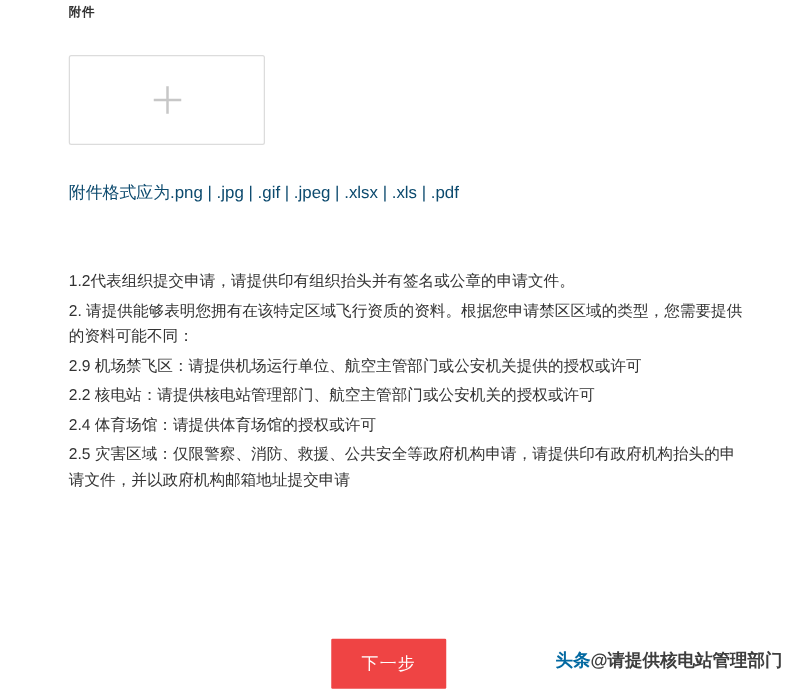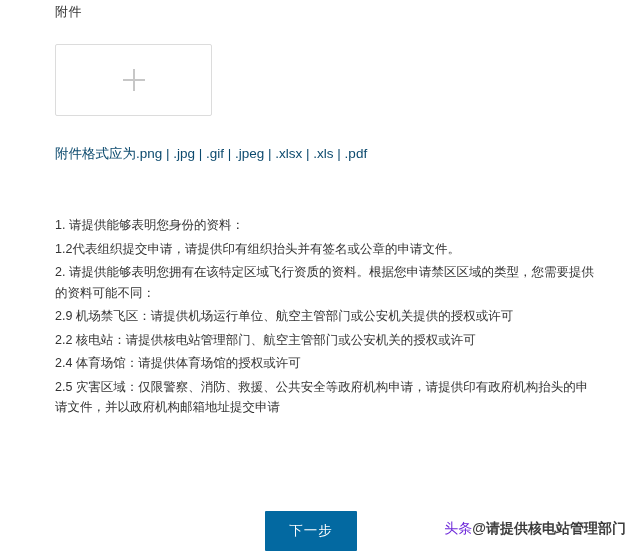--- a/index.html
+++ b/index.html
@@ -18,22 +18,22 @@
   .page {
     position: relative;
     width: 640px;
     height: 553px;
     box-sizing: border-box;
   }
   .section-title {
     position: absolute;
     left: 55px;
     top: 3px;
-    font-size: 13px;
-    font-weight: normal;
+    font-size: 10px;
+    font-weight: bold;
     color: #333333;
     letter-spacing: 0.5px;
   }
   .upload-box {
     position: absolute;
     left: 55px;
     top: 44px;
     width: 157px;
     height: 72px;
     border: 1px solid #dcdcdc;
@@ -87,58 +87,57 @@
   }
   .notes p {
     margin: 0 0 3px 0;
   }
   .next-button {
     position: absolute;
     left: 265px;
     top: 511px;
     width: 92px;
     height: 40px;
-    background: #0369a1;
+    background: #ef4444;
     color: #ffffff;
     font-size: 13.5px;
     border: none;
     border-radius: 1px;
     cursor: pointer;
     font-family: "Liberation Sans", sans-serif;
     letter-spacing: 1px;
   }
   .watermark {
     position: absolute;
     right: 14px;
     bottom: 15px;
     font-size: 14px;
     color: #3d3d3d;
     font-weight: bold;
     white-space: nowrap;
   }
   .watermark .head-badge {
-    color: #6d28d9;
-    font-weight: normal;
+    color: #0369a1;
+    font-weight: bold;
   }
 </style>
 </head>
 <body>
 
 <div class="page">
 
   <div class="section-title">附件</div>
 
   <div class="upload-box">
     <span class="plus-icon"></span>
   </div>
 
   <div class="format-hint">附件格式应为.png | .jpg | .gif | .jpeg | .xlsx | .xls | .pdf</div>
 
   <div class="notes">
-    <p>1. 请提供能够表明您身份的资料：</p>
     <p>1.2代表组织提交申请，请提供印有组织抬头并有签名或公章的申请文件。</p>
     <p>2. 请提供能够表明您拥有在该特定区域飞行资质的资料。根据您申请禁区区域的类型，您需要提供的资料可能不同：</p>
     <p>2.9 机场禁飞区：请提供机场运行单位、航空主管部门或公安机关提供的授权或许可</p>
     <p>2.2 核电站：请提供核电站管理部门、航空主管部门或公安机关的授权或许可</p>
     <p>2.4 体育场馆：请提供体育场馆的授权或许可</p>
     <p>2.5 灾害区域：仅限警察、消防、救援、公共安全等政府机构申请，请提供印有政府机构抬头的申请文件，并以政府机构邮箱地址提交申请</p>
   </div>
 
   <button class="next-button">下一步</button>
 

